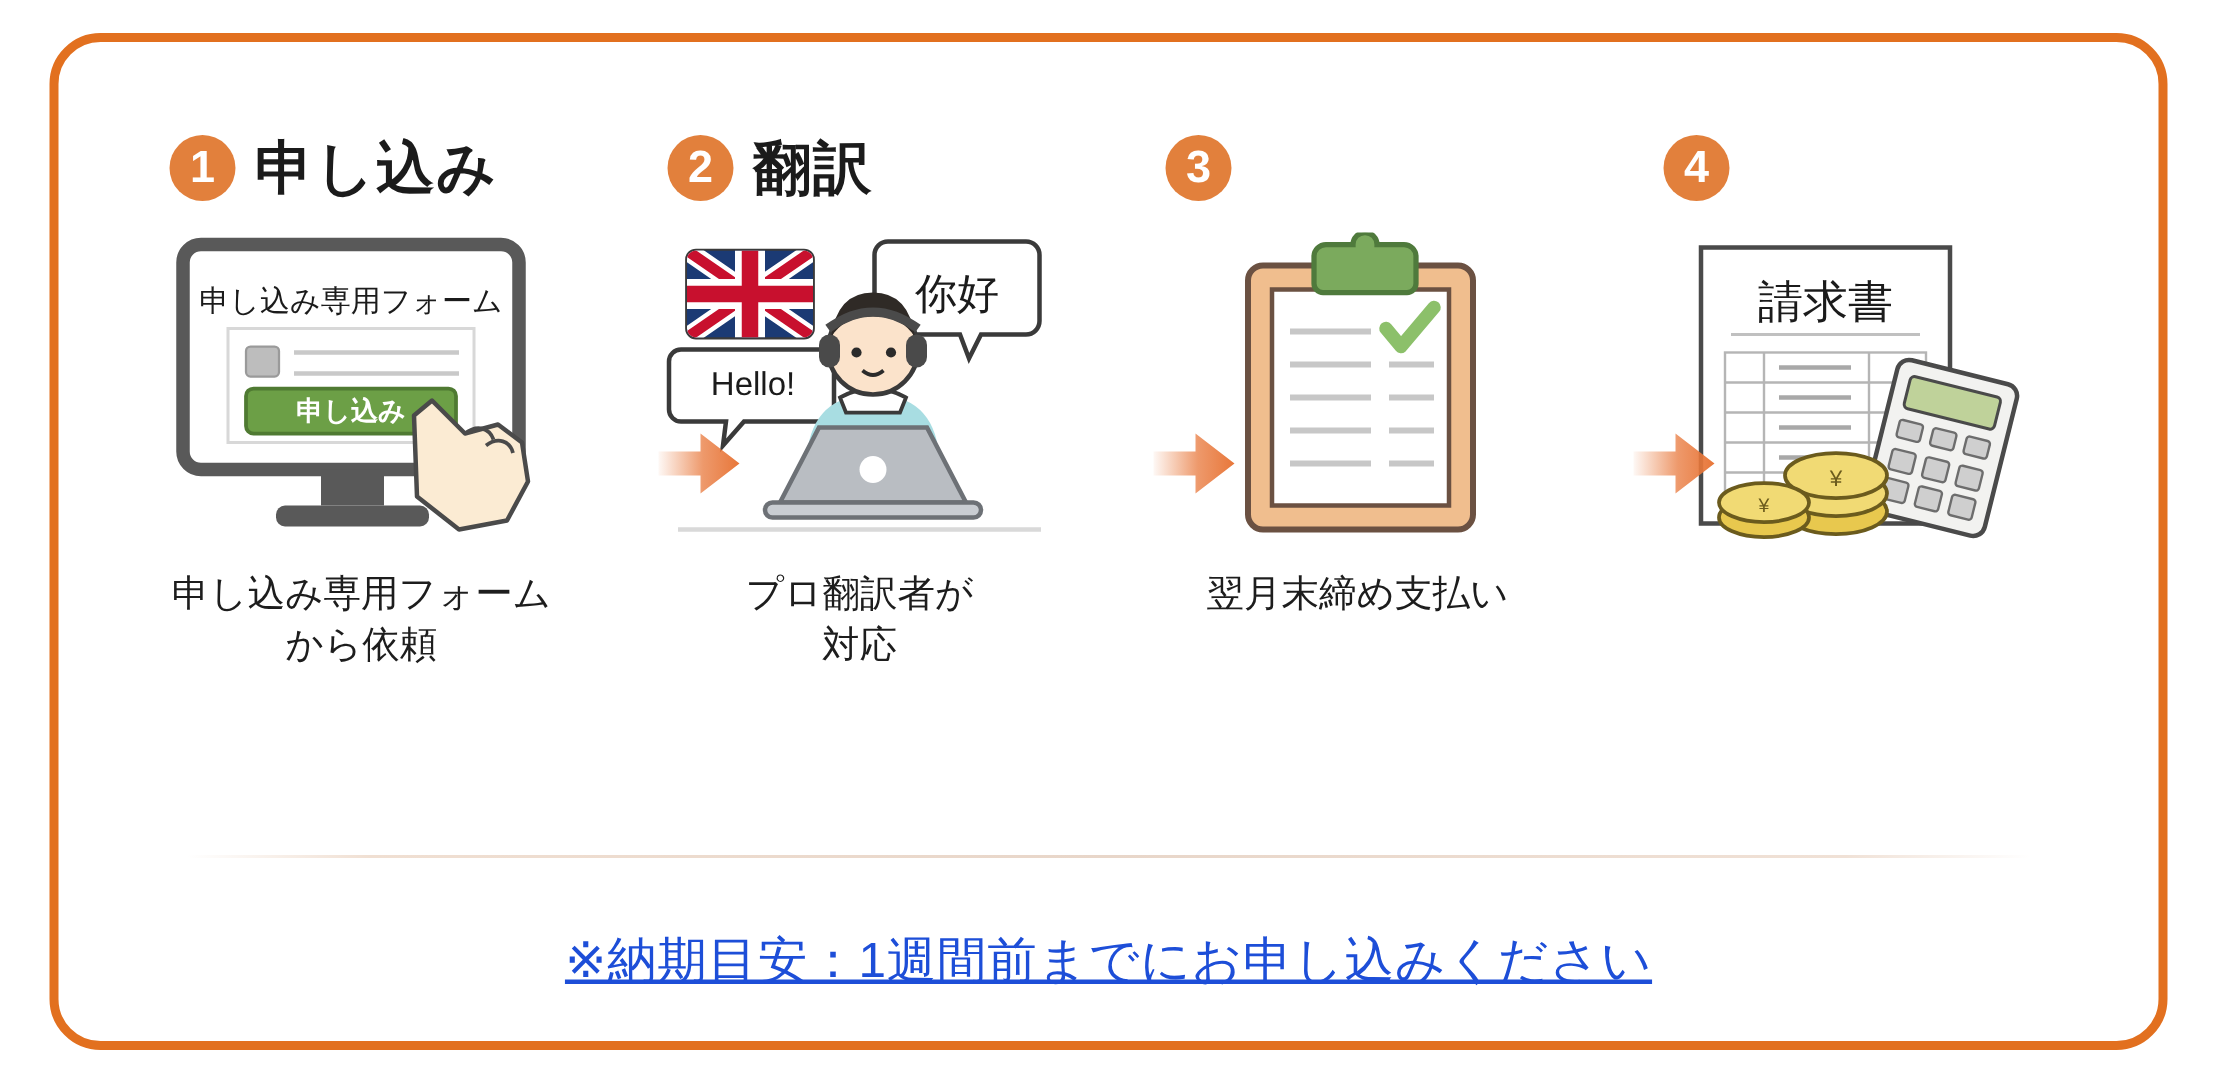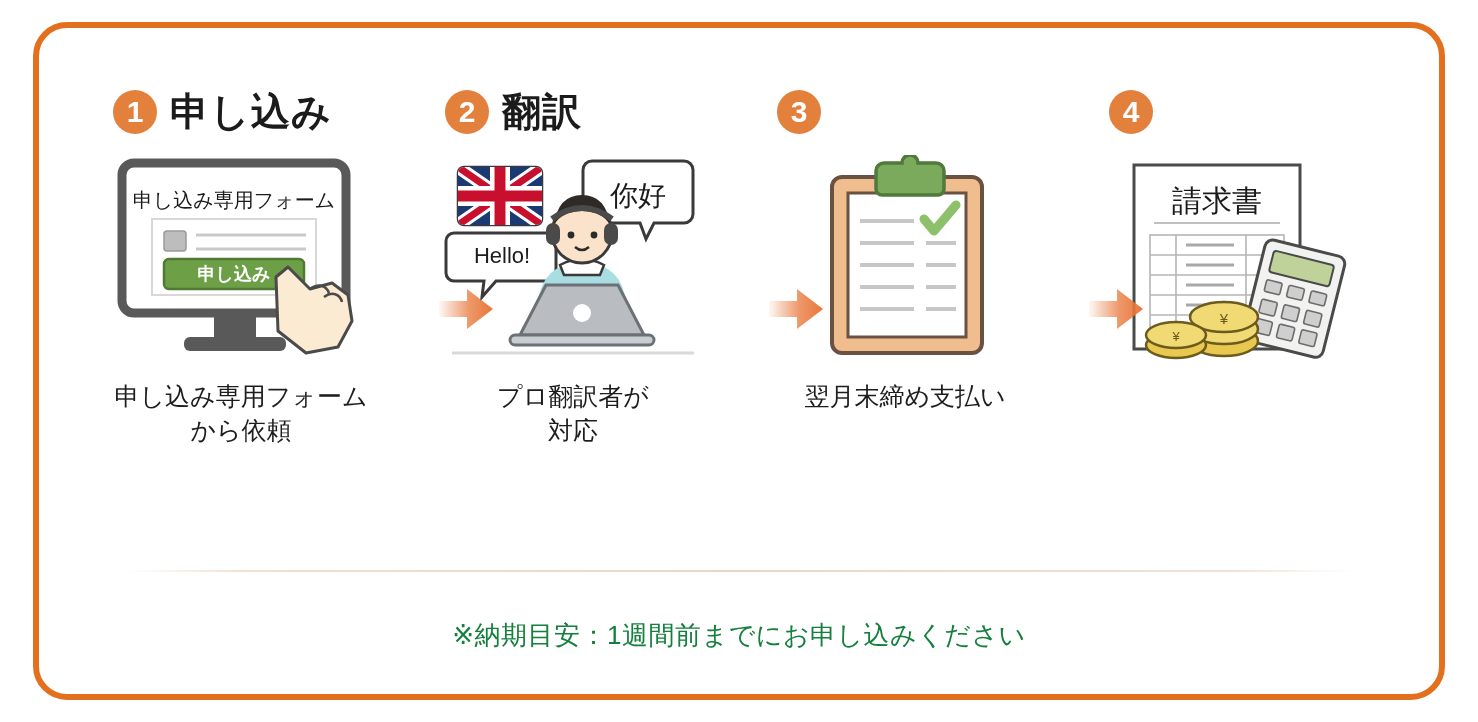--- a/index.html
+++ b/index.html
@@ -115,23 +115,24 @@
     height: 2px;
     background: linear-gradient(to right, #ffffff, #f0dfd2 10%, #e8d6c9 50%, #f0e1d6 90%, #ffffff);
   }
 
   .footer-note {
     position: absolute;
     left: 0;
     right: 0;
     top: 590px;
     text-align: center;
-    font-size: 26px;
-    color: #15803d;
+    font-size: 33px;
+    color: #1d4ed8;
     letter-spacing: 0.5px;
+    text-decoration: underline;
   }
 </style>
 </head>
 <body>
 
 <div class="frame">
 
   <div class="steps">
 
     <div class="step">

